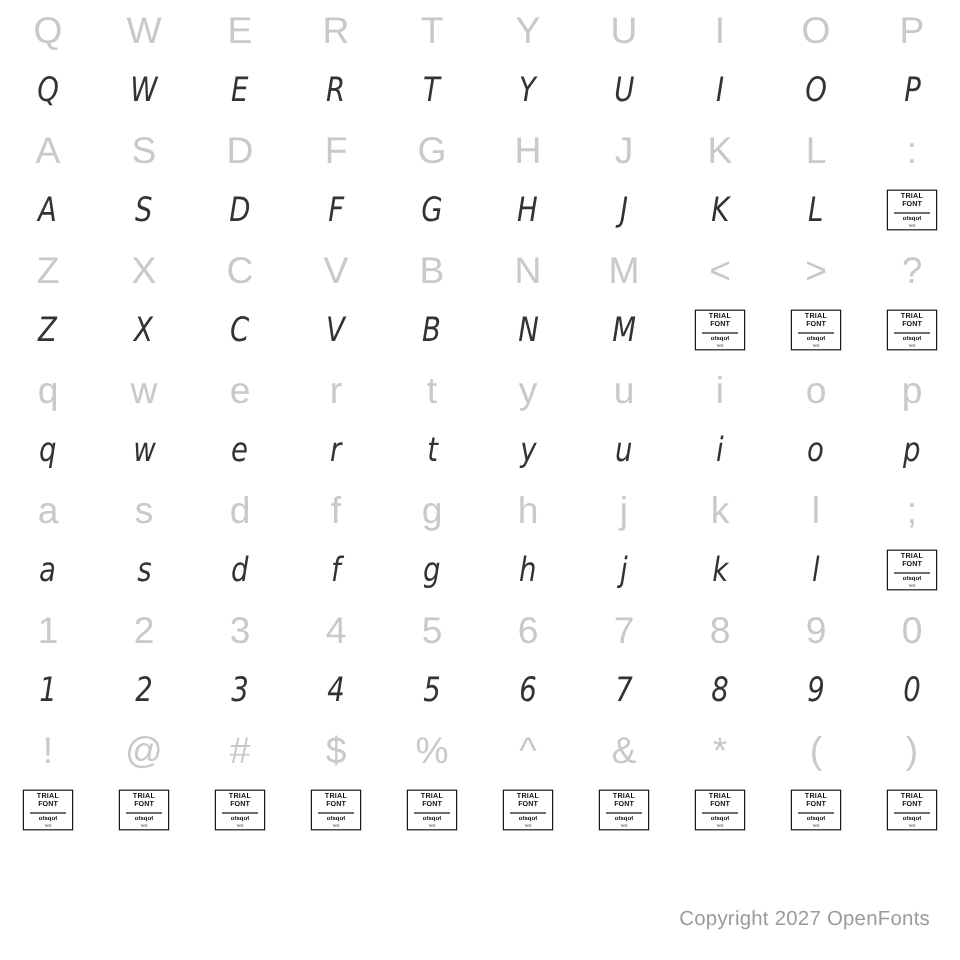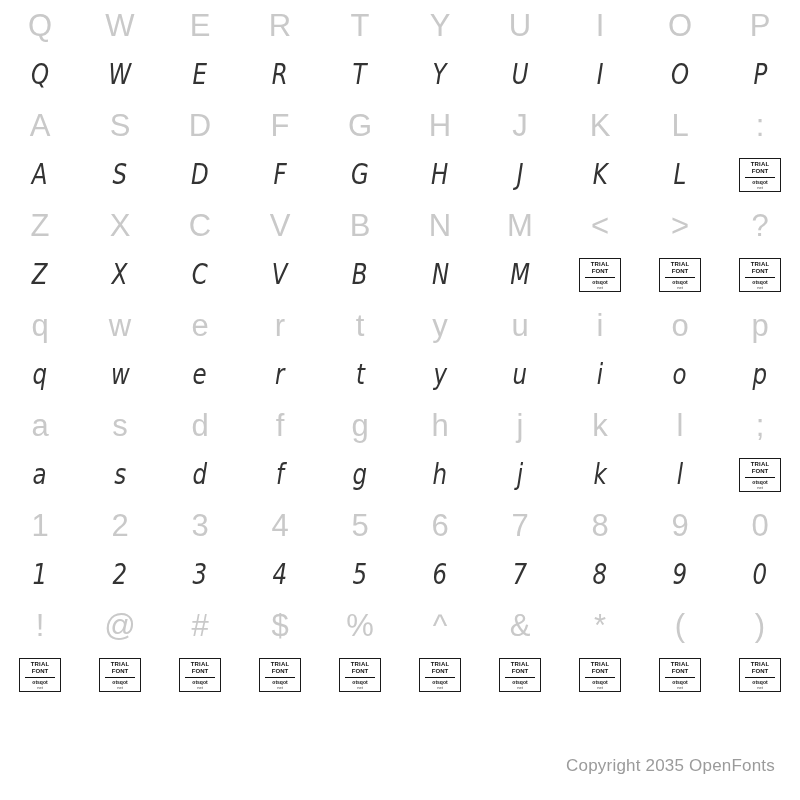--- a/index.html
+++ b/index.html
@@ -620,13 +620,13 @@
       <div class="trial-stamp">
         <div class="l1">TRIAL</div>
         <div class="l2">FONT</div>
         <div class="divider"></div>
         <div class="l3">otsqot</div>
         <div class="l4">net</div>
       </div>
     </div>
   </div>
 
-<div id="copyright-line">Copyright 2035 OpenFonts</div>
+<div id="copyright-line">Copyright 2027 OpenFonts</div>
 
 </body></html>

